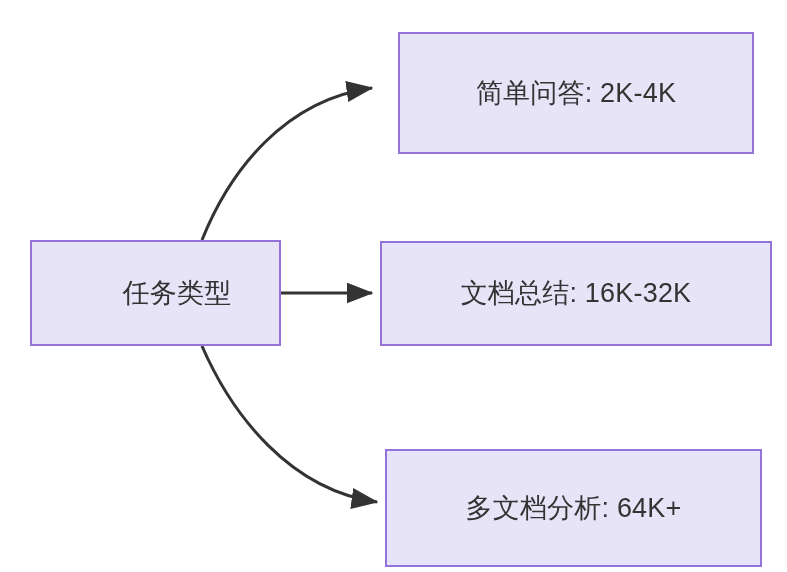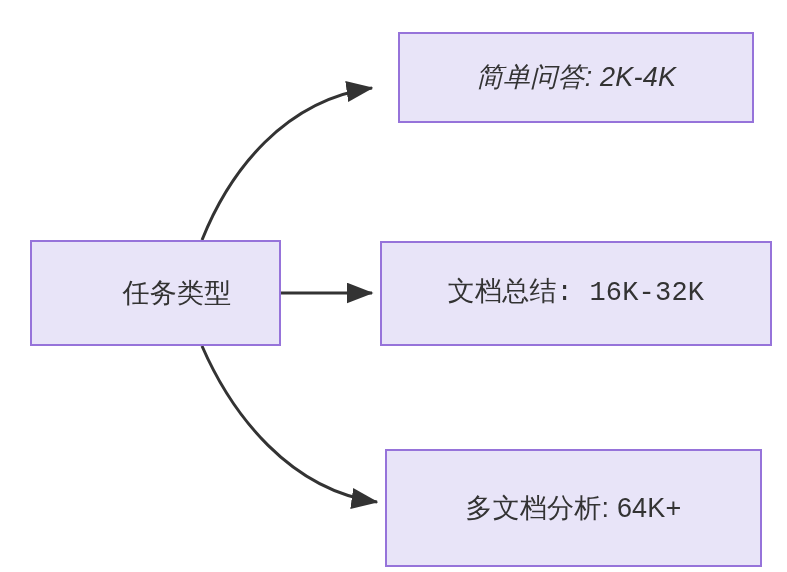--- a/index.html
+++ b/index.html
@@ -36,22 +36,22 @@
   #edges {
     position: absolute;
     left: 0;
     top: 0;
     width: 787px;
     height: 572px;
     pointer-events: none;
   }
   
   #node-root      { left: 30px;  top: 240px; width: 251px; height: 106px; padding-left: 43px; }
-  #node-simple-qa { left: 398px; top: 32px;  width: 356px; height: 91px; font-style: italic; }
-  #node-doc-sum   { left: 380px; top: 241px; width: 392px; height: 105px; font-family: Liberation Mono, monospace; }
+  #node-simple-qa { left: 398px; top: 32px;  width: 356px; height: 122px; }
+  #node-doc-sum   { left: 380px; top: 241px; width: 392px; height: 105px; }
   #node-multi-doc { left: 385px; top: 449px; width: 377px; height: 118px; }
 </style>
 </head>
 <body>
 
 <div id="canvas">
 
   <svg id="edges" viewBox="0 0 787 572" width="787" height="572" xmlns="http://www.w3.org/2000/svg">
     <defs>
       <marker id="arrowhead" markerWidth="9" markerHeight="7" refX="8.5" refY="3.5" orient="auto" markerUnits="strokeWidth">

